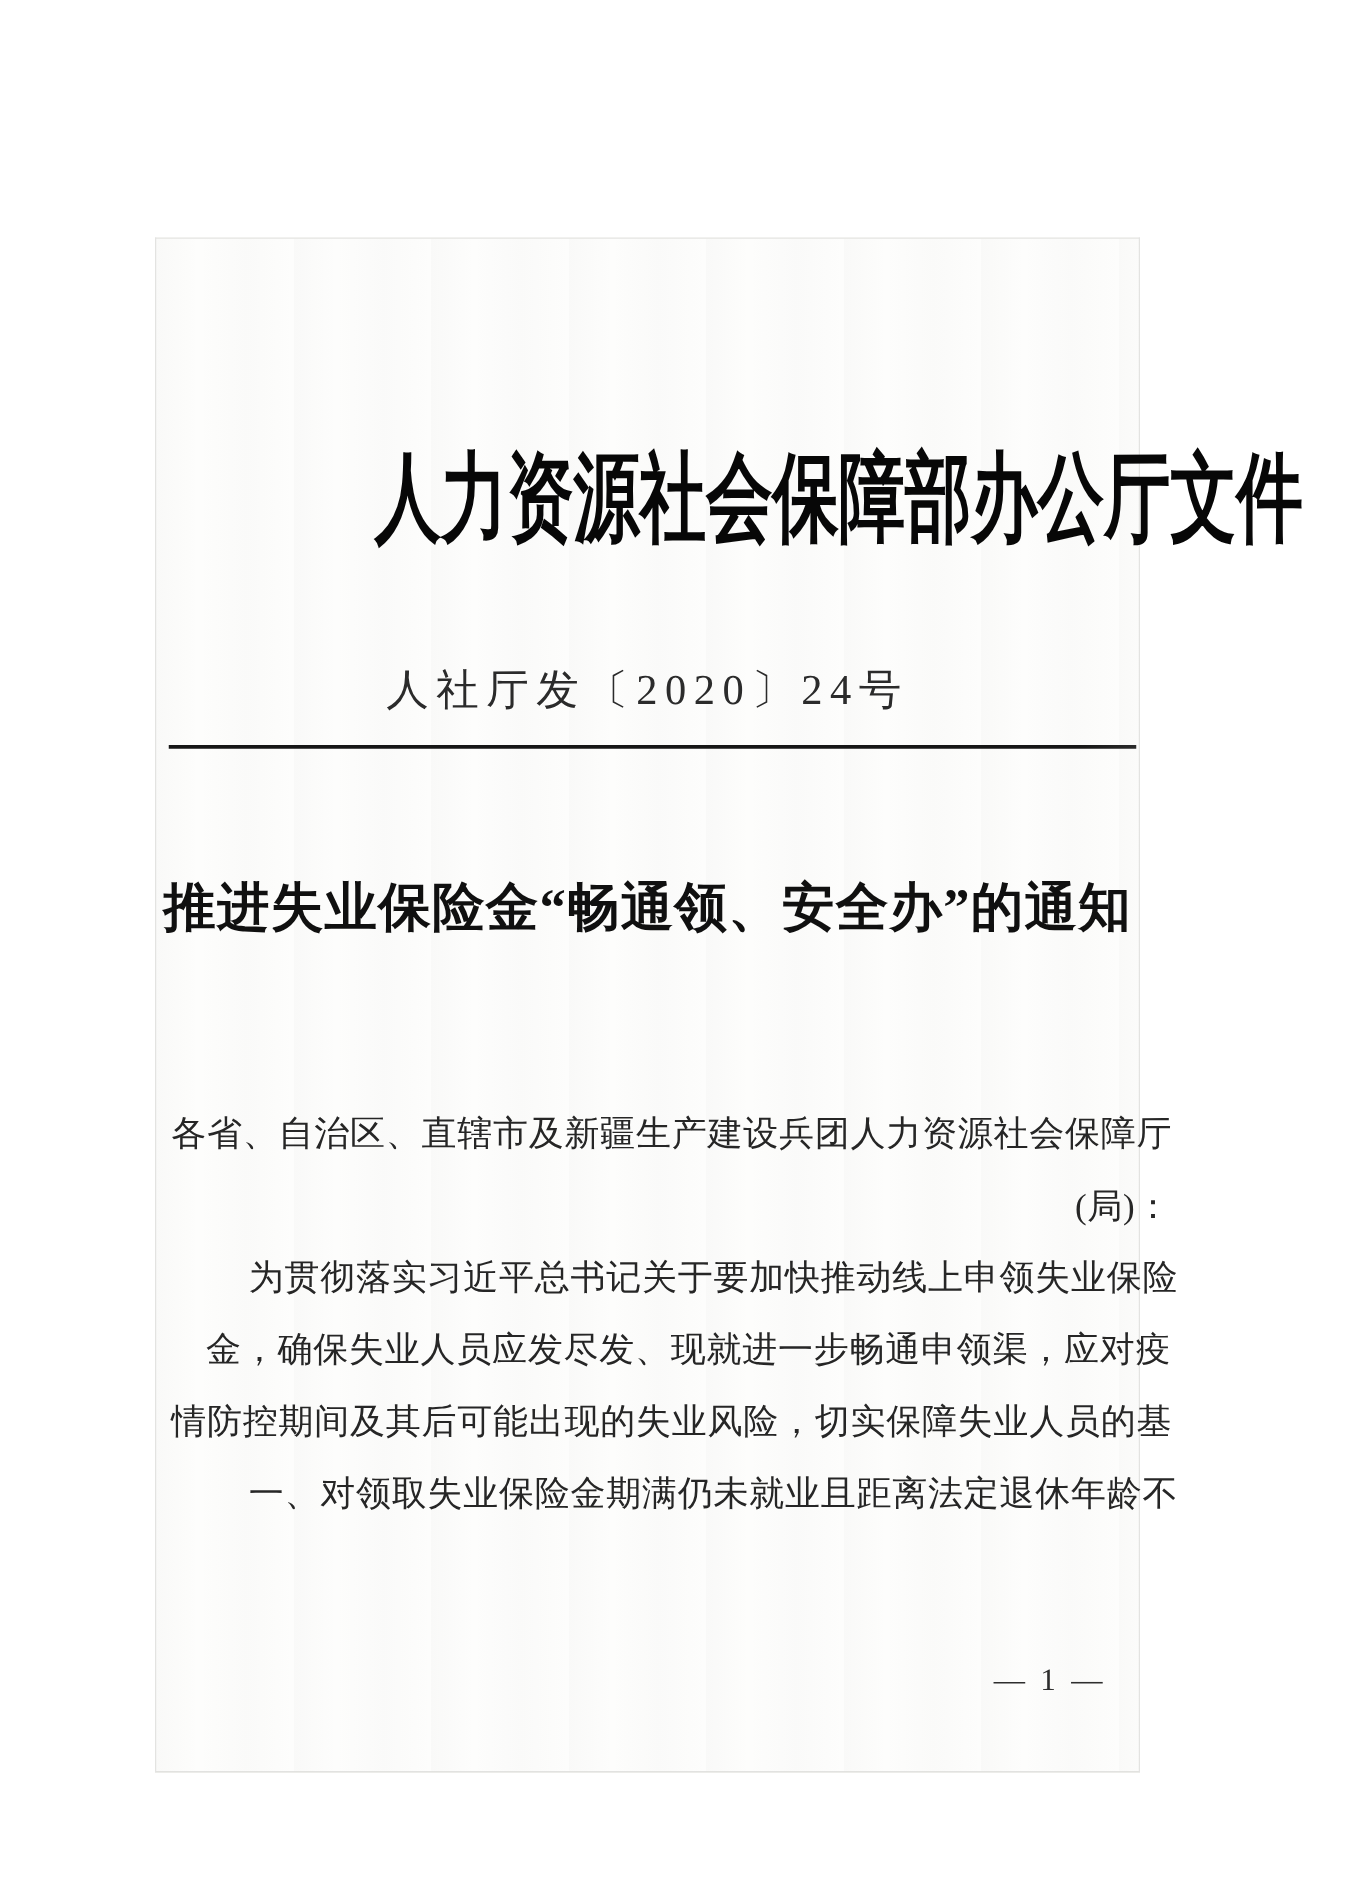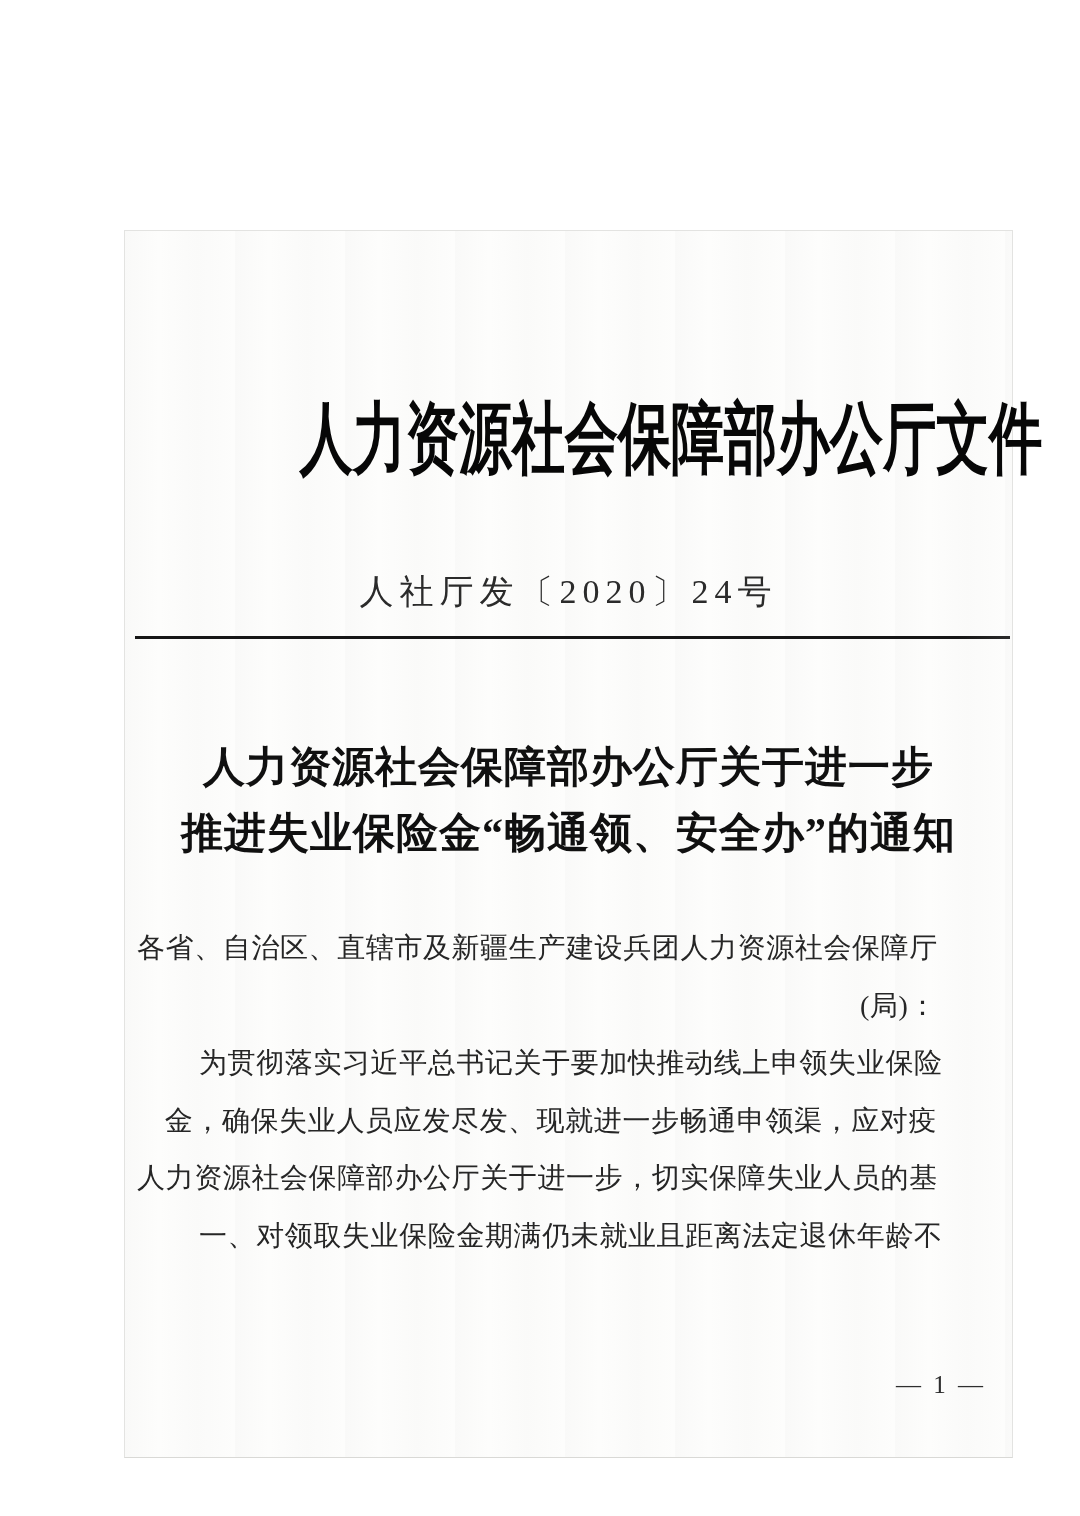--- a/index.html
+++ b/index.html
@@ -13,33 +13,32 @@
     position: relative;
     overflow: hidden;
     font-family: "Liberation Serif", "DejaVu Serif", serif;
     color: #1a1a1a;
   }
   
   .sheet {
     position: absolute;
     left: 124px;
     top: 190px;
-    width: 889px;
+    width: 788px;
     height: 1228px;
     background:
       repeating-linear-gradient(90deg,
         rgba(130,130,130,0.030) 0px,
         rgba(130,130,130,0.000) 34px,
         rgba(130,130,130,0.025) 72px,
         rgba(130,130,130,0.000) 110px),
       #fdfdfc;
     border: 1px solid #e3e3e1;
     border-bottom-color: #d9d9d6;
     box-sizing: border-box;
-    margin-top: 40px;
   }
   
   .agency-header {
     position: absolute;
     left: 0;
     right: 0;
     top: 168px;
     text-align: center;
     white-space: nowrap;
     line-height: 80px;
@@ -118,30 +117,29 @@
 
   <div class="agency-header">
     <span class="stretch">人力资源社会保障部办公厅文件</span>
   </div>
 
   <div class="doc-number">人社厅发〔2020〕24号</div>
 
   <div class="rule"></div>
 
   <div class="notice-title">
-    <div>人力资源社会保障部办公厅关于进一步</div>
     <div>推进失业保险金“畅通领、安全办”的通知</div>
   </div>
 
   <div class="body-text">
     <div class="line">各省、自治区、直辖市及新疆生产建设兵团人力资源社会保障厅</div>
     <div class="line">(局)：</div>
 
     <div class="line indent">为贯彻落实习近平总书记关于要加快推动线上申领失业保险</div>
     <div class="line">金，确保失业人员应发尽发、现就进一步畅通申领渠，应对疫</div>
-    <div class="line">人力资源社会保障部办公厅关于进一步，切实保障失业人员的基</div>
+    <div class="line">情防控期间及其后可能出现的失业风险，切实保障失业人员的基</div>
 
     <div class="line indent">一、对领取失业保险金期满仍未就业且距离法定退休年龄不</div>
   </div>
 
   <div class="page-number">— 1 —</div>
 
 </div>
 
 </body></html>

